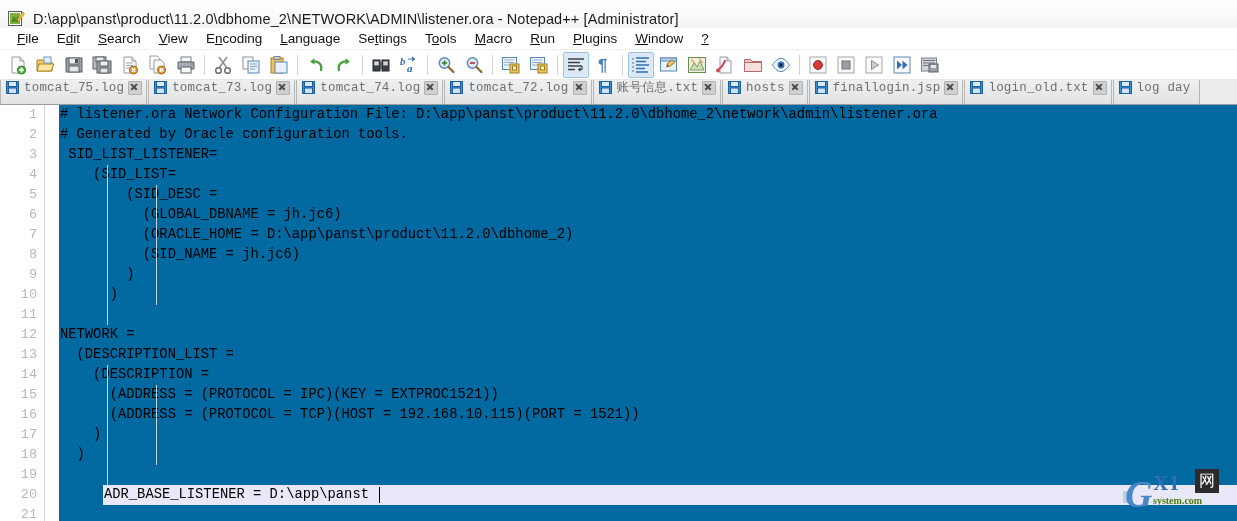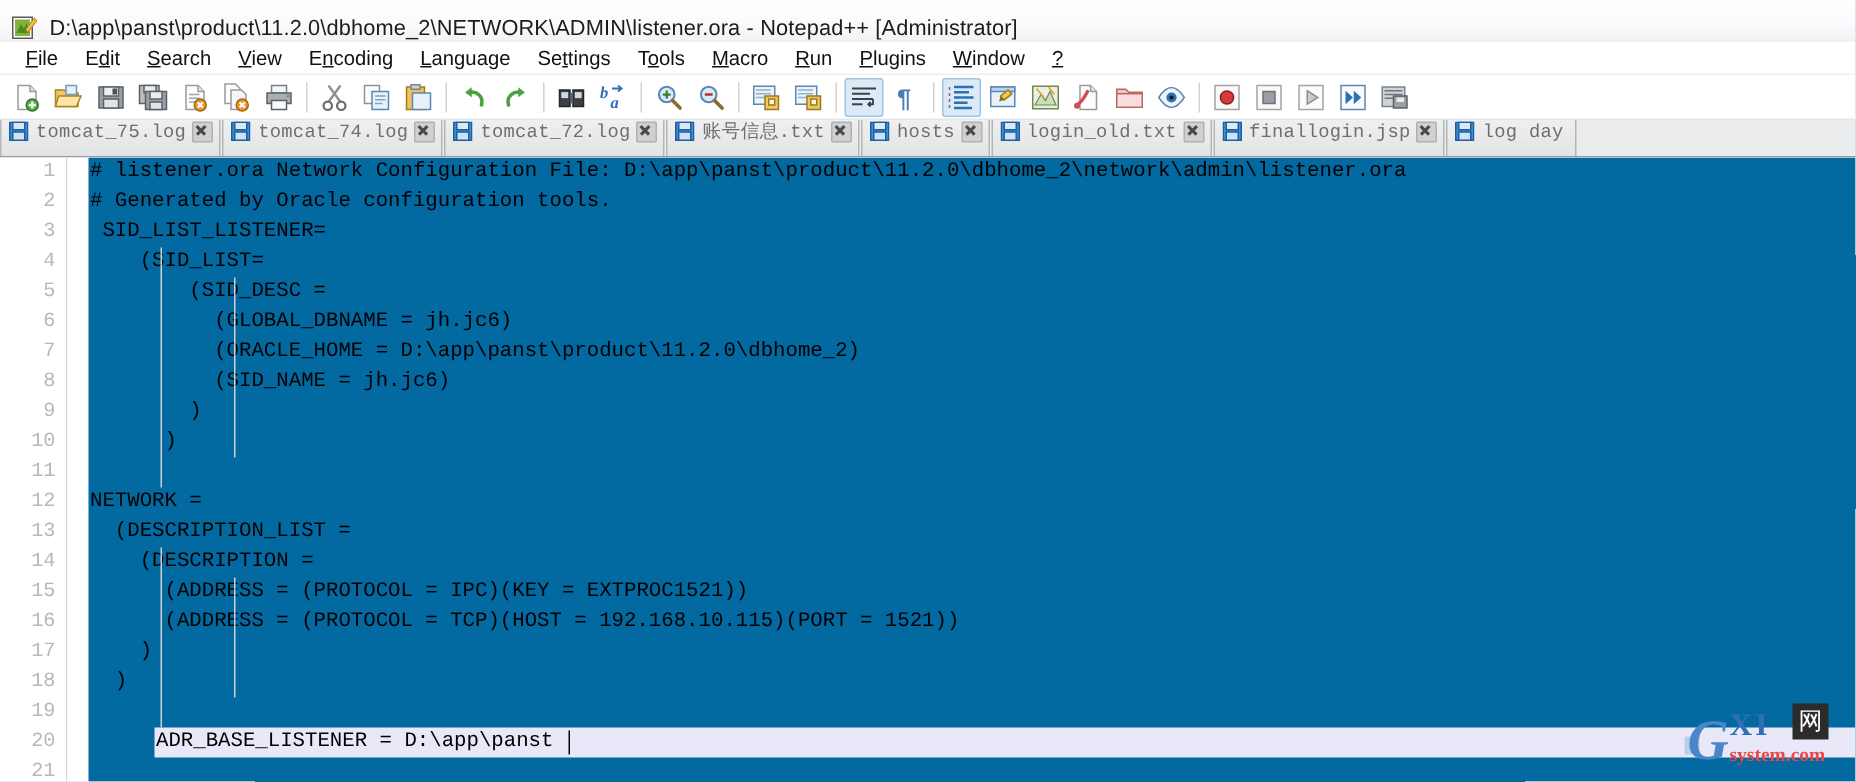--- a/index.html
+++ b/index.html
@@ -120,21 +120,21 @@
     position:absolute;left:30px;top:6px;font-family:"Liberation Serif",serif;
     font-size:21px;color:#2f6fb5;font-weight:bold;letter-spacing:2px;
   }
   .wm .net{
     position:absolute;left:72px;top:4px;width:24px;height:24px;
     background:#2b2b2b;color:#fff;font-size:16px;line-height:24px;text-align:center;
     font-family:"DejaVu Sans",sans-serif;
   }
   .wm .dom{
     position:absolute;left:30px;top:30px;font-family:"Liberation Serif",serif;
-    font-size:13px;color:#ef4444;font-weight:bold;
+    font-size:10px;color:#4d7c0f;font-weight:bold;
   }
   .wm .sq{position:absolute;left:0;top:26px;width:10px;height:12px;background:#b9cfe6;}
 </style>
 </head>
 <body>
 
 <div class="app">
 
   <div class="titlebar">
     <span class="np-icon">
@@ -445,20 +445,31 @@
         <svg width="13" height="13" viewBox="0 0 13 13">
           <rect x="0.5" y="0.5" width="12" height="12" fill="#3a8fd9" stroke="#1f5f9e"></rect>
           <rect x="2.5" y="0.5" width="8" height="5" fill="#dbe9f7" stroke="#1f5f9e"></rect>
           <rect x="2.5" y="7" width="8" height="5.5" fill="#cfe1f4" stroke="#1f5f9e"></rect>
         </svg>
       </span>
       <span class="tab-label">tomcat_75.log</span>
       <span class="tab-x"></span>
     </div>
 
+    <div class="tab">
+      <span class="tab-ico">
+        <svg width="13" height="13" viewBox="0 0 13 13">
+          <rect x="0.5" y="0.5" width="12" height="12" fill="#3a8fd9" stroke="#1f5f9e"></rect>
+          <rect x="2.5" y="0.5" width="8" height="5" fill="#dbe9f7" stroke="#1f5f9e"></rect>
+          <rect x="2.5" y="7" width="8" height="5.5" fill="#cfe1f4" stroke="#1f5f9e"></rect>
+        </svg>
+      </span>
+      <span class="tab-label">tomcat_73.log</span>
+      <span class="tab-x"></span>
+    </div>
 
     <div class="tab">
       <span class="tab-ico">
         <svg width="13" height="13" viewBox="0 0 13 13">
           <rect x="0.5" y="0.5" width="12" height="12" fill="#3a8fd9" stroke="#1f5f9e"></rect>
           <rect x="2.5" y="0.5" width="8" height="5" fill="#dbe9f7" stroke="#1f5f9e"></rect>
           <rect x="2.5" y="7" width="8" height="5.5" fill="#cfe1f4" stroke="#1f5f9e"></rect>
         </svg>
       </span>
       <span class="tab-label">tomcat_74.log</span>
@@ -502,33 +513,33 @@
     </div>
 
     <div class="tab">
       <span class="tab-ico">
         <svg width="13" height="13" viewBox="0 0 13 13">
           <rect x="0.5" y="0.5" width="12" height="12" fill="#3a8fd9" stroke="#1f5f9e"></rect>
           <rect x="2.5" y="0.5" width="8" height="5" fill="#dbe9f7" stroke="#1f5f9e"></rect>
           <rect x="2.5" y="7" width="8" height="5.5" fill="#cfe1f4" stroke="#1f5f9e"></rect>
         </svg>
       </span>
+      <span class="tab-label">finallogin.jsp</span>
+      <span class="tab-x"></span>
+    </div>
+
+    <div class="tab">
+      <span class="tab-ico">
+        <svg width="13" height="13" viewBox="0 0 13 13">
+          <rect x="0.5" y="0.5" width="12" height="12" fill="#3a8fd9" stroke="#1f5f9e"></rect>
+          <rect x="2.5" y="0.5" width="8" height="5" fill="#dbe9f7" stroke="#1f5f9e"></rect>
+          <rect x="2.5" y="7" width="8" height="5.5" fill="#cfe1f4" stroke="#1f5f9e"></rect>
+        </svg>
+      </span>
       <span class="tab-label">login_old.txt</span>
-      <span class="tab-x"></span>
-    </div>
-
-    <div class="tab">
-      <span class="tab-ico">
-        <svg width="13" height="13" viewBox="0 0 13 13">
-          <rect x="0.5" y="0.5" width="12" height="12" fill="#3a8fd9" stroke="#1f5f9e"></rect>
-          <rect x="2.5" y="0.5" width="8" height="5" fill="#dbe9f7" stroke="#1f5f9e"></rect>
-          <rect x="2.5" y="7" width="8" height="5.5" fill="#cfe1f4" stroke="#1f5f9e"></rect>
-        </svg>
-      </span>
-      <span class="tab-label">finallogin.jsp</span>
       <span class="tab-x"></span>
     </div>
 
     <div class="tab">
       <span class="tab-ico">
         <svg width="13" height="13" viewBox="0 0 13 13">
           <rect x="0.5" y="0.5" width="12" height="12" fill="#3a8fd9" stroke="#1f5f9e"></rect>
           <rect x="2.5" y="0.5" width="8" height="5" fill="#dbe9f7" stroke="#1f5f9e"></rect>
           <rect x="2.5" y="7" width="8" height="5.5" fill="#cfe1f4" stroke="#1f5f9e"></rect>
         </svg>

